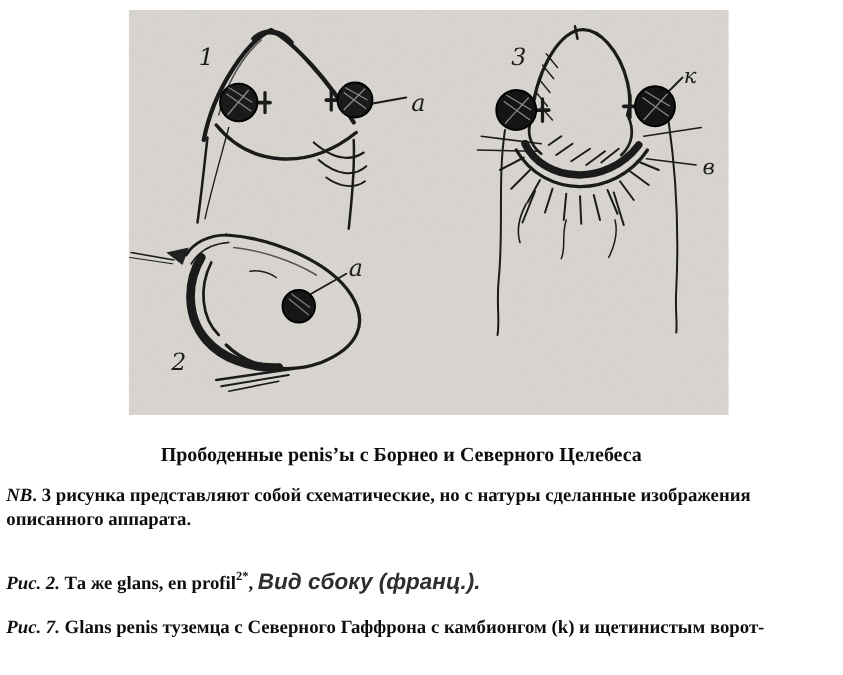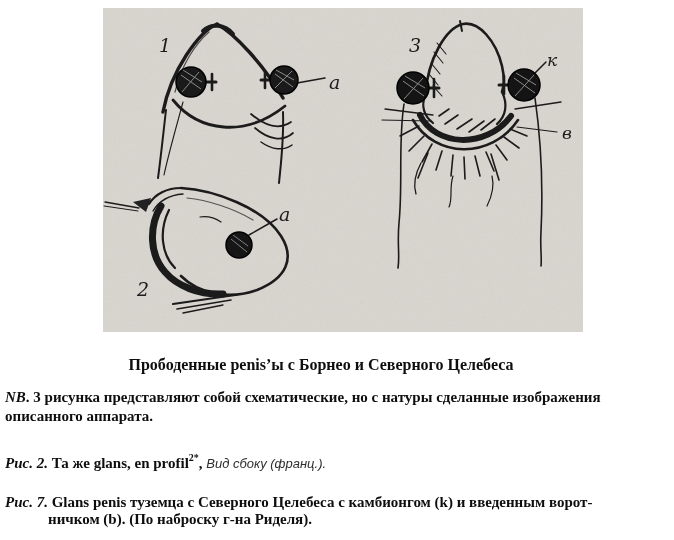--- a/index.html
+++ b/index.html
@@ -17,21 +17,21 @@
   #nb2{left:5px;top:408px;}
   #f1{left:5px;top:433px;}
   #f2{left:5px;top:455px;}
   #f2n{left:46px;top:472px;}
   #f3a{left:5px;top:494px;}
   #f3b{left:48px;top:511px;}
   .it{font-style:italic;}
   sup.fn{font-size:10px;line-height:0;position:relative;top:-1px;font-weight:bold;}
   .trans{
     font-family:"Liberation Sans",sans-serif;font-style:italic;
-    font-weight:normal;font-size:13px;color:#2e2e2e;
+    font-weight:bold;font-size:18px;color:#2e2e2e;
   }
   .sk{font-family:"DejaVu Serif",serif;font-style:italic;font-size:19px;fill:#1c1c1c;}
   .sk-sm{font-family:"DejaVu Serif",serif;font-style:italic;font-size:17px;fill:#1c1c1c;}
 </style>
 </head>
 <body>
 
 <div class="page">
 
   <div class="scan">
@@ -147,16 +147,15 @@
 
   <h1 class="title">Прободенные penis’ы с Борнео и Северного Целебеса</h1>
 
   <p class="t-line" id="nb1"><span class="it">NB</span><span>. 3 рисунка представляют собой схематические, но с натуры сделанные изображения</span></p>
   <p class="t-line" id="nb2">описанного аппарата.</p>
 
 
   <p class="t-line" id="f2"><span class="it">Рис. 2.</span><span> Та же glans, en profil</span><sup class="fn">2*</sup><span>, </span><span class="trans">Вид сбоку (франц.).</span></p>
 
 
-  <p class="t-line" id="f3a"><span class="it">Рис. 7.</span><span> Glans penis туземца с Северного Целебеса с камбионгом (k) и введенным ворот-</span></p>
-  <p class="t-line" id="f3b">ничком (b). (По наброску г-на Риделя).</p>
+  <p class="t-line" id="f3a"><span class="it">Рис. 7.</span><span> Glans penis туземца с Северного Гаффрона с камбионгом (k) и щетинистым ворот-</span></p>
 
 </div>
 
 </body></html>

